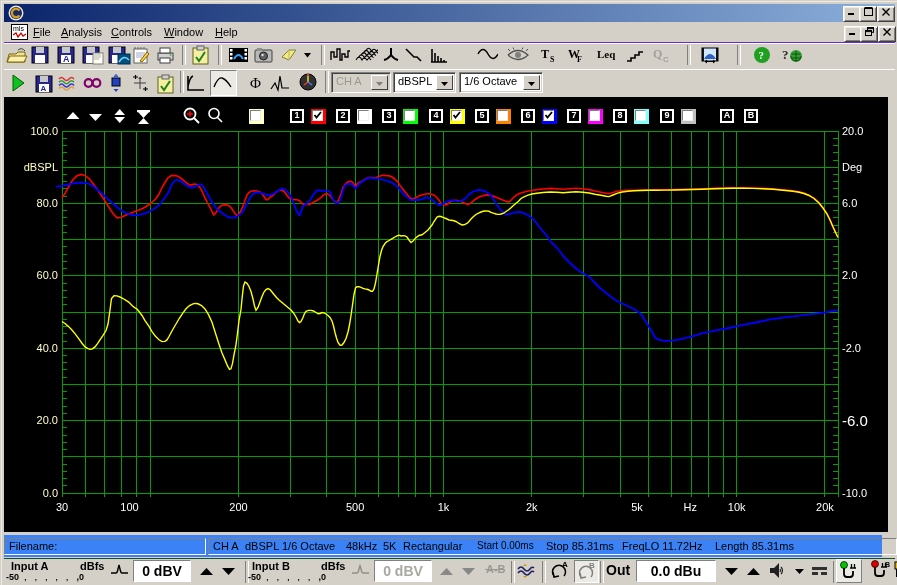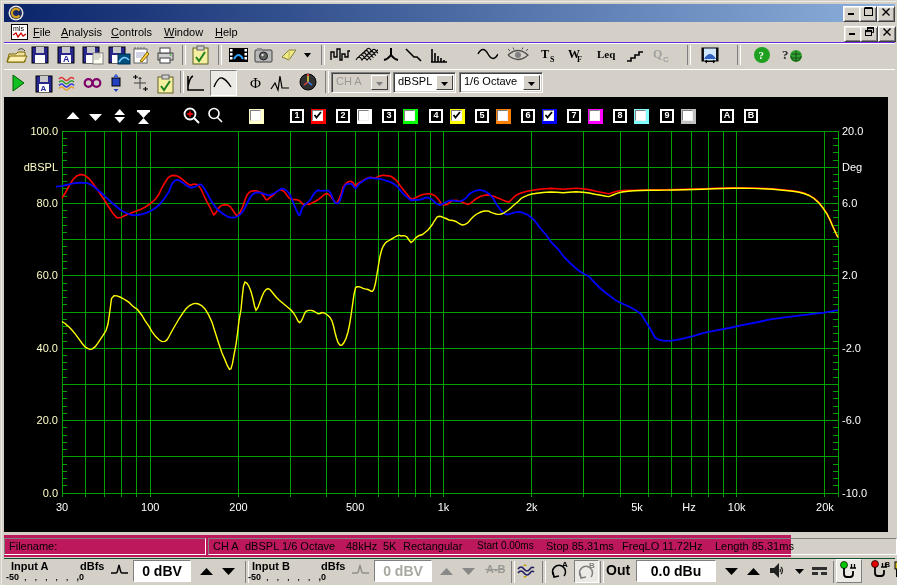--- a/index.html
+++ b/index.html
@@ -511,33 +511,33 @@
     <div style="position:absolute;right:840px;top:196px;color:#ffffc8;font-size:11px;line-height:13px;white-space:nowrap">80.0</div>
     <div style="position:absolute;right:840px;top:268px;color:#ffffc8;font-size:11px;line-height:13px;white-space:nowrap">60.0</div>
     <div style="position:absolute;right:840px;top:341px;color:#ffffc8;font-size:11px;line-height:13px;white-space:nowrap">40.0</div>
     <div style="position:absolute;right:840px;top:413px;color:#ffffc8;font-size:11px;line-height:13px;white-space:nowrap">20.0</div>
     <div style="position:absolute;right:840px;top:486px;color:#ffffc8;font-size:11px;line-height:13px;white-space:nowrap">0.0</div>
     <div style="position:absolute;left:841px;top:124px;color:#ffffff;font-size:11px;line-height:13px;white-space:nowrap">20.0</div>
     <div style="position:absolute;left:841px;top:160px;color:#ffffff;font-size:11px;line-height:13px;white-space:nowrap">Deg</div>
     <div style="position:absolute;left:841px;top:196px;color:#ffffff;font-size:11px;line-height:13px;white-space:nowrap">6.0</div>
     <div style="position:absolute;left:841px;top:268px;color:#ffffff;font-size:11px;line-height:13px;white-space:nowrap">2.0</div>
     <div style="position:absolute;left:841px;top:341px;color:#ffffff;font-size:11px;line-height:13px;white-space:nowrap">-2.0</div>
-    <div style="position:absolute;left:841px;top:413px;color:#ffffff;font-size:11px;line-height:13px;white-space:nowrap">-6.0</div>
+    <div style="position:absolute;left:841px;top:413px;color:#ffffff;font-size:15px;line-height:13px;white-space:nowrap">-6.0</div>
     <div style="position:absolute;left:841px;top:486px;color:#ffffff;font-size:11px;line-height:13px;white-space:nowrap">-10.0</div>
     <div style="position:absolute;left:31px;width:60px;text-align:center;top:500px;color:#ffffff;font-size:11px;line-height:13px;white-space:nowrap">30</div>
-    <div style="position:absolute;left:119.30000000000001px;width:60px;text-align:center;top:500px;color:#ffffff;font-size:11px;line-height:13px;white-space:nowrap">100</div>
+    <div style="position:absolute;left:119.30000000000001px;width:60px;text-align:left;top:500px;color:#ffffff;font-size:11px;line-height:13px;white-space:nowrap">100</div>
     <div style="position:absolute;left:207.5px;width:60px;text-align:center;top:500px;color:#ffffff;font-size:11px;line-height:13px;white-space:nowrap">200</div>
     <div style="position:absolute;left:324.2px;width:60px;text-align:center;top:500px;color:#ffffff;font-size:11px;line-height:13px;white-space:nowrap">500</div>
     <div style="position:absolute;left:412.5px;width:60px;text-align:center;top:500px;color:#ffffff;font-size:11px;line-height:13px;white-space:nowrap">1k</div>
     <div style="position:absolute;left:500.70000000000005px;width:60px;text-align:center;top:500px;color:#ffffff;font-size:11px;line-height:13px;white-space:nowrap">2k</div>
     <div style="position:absolute;left:606px;width:60px;text-align:center;top:500px;color:#ffffff;font-size:11px;line-height:13px;white-space:nowrap">5k</div>
-    <div style="position:absolute;left:658px;width:60px;text-align:center;top:500px;color:#ffffff;font-size:11px;line-height:13px;white-space:nowrap">Hz</div>
+    <div style="position:absolute;left:636px;width:60px;text-align:right;top:500px;color:#ffffff;font-size:11px;line-height:13px;white-space:nowrap">Hz</div>
     <div style="position:absolute;left:705.7px;width:60px;text-align:center;top:500px;color:#ffffff;font-size:11px;line-height:13px;white-space:nowrap">10k</div>
     <div style="position:absolute;left:793.9px;width:60px;text-align:center;top:500px;color:#ffffff;font-size:11px;line-height:13px;white-space:nowrap">20k</div>
-<div style="position:absolute;left:3px;top:534px;width:787px;height:22px;background:#be185d">
+<div style="position:absolute;left:3px;top:534px;width:878px;height:22px;background:#3b82f6">
       <div style="position:absolute;left:0px;top:3px;width:202px;height:17px;border-top:1px solid #808080;border-left:1px solid #808080;border-bottom:1px solid #fff;border-right:1px solid #fff;box-sizing:border-box">
         <div style="position:absolute;left:4px;top:1px;font-size:11px;color:#000">Filename:</div>
       </div>
       <div style="position:absolute;left:204px;top:3px;width:689px;height:17px;border-top:1px solid #808080;border-left:1px solid #808080;border-bottom:1px solid #fff;border-right:1px solid #fff;box-sizing:border-box">
         <div style="position:absolute;left:4px;top:1px;font-size:11px;color:#000;white-space:nowrap">CH A</div>
         <div style="position:absolute;left:36px;top:1px;font-size:11px;color:#000;white-space:nowrap">dBSPL</div>
         <div style="position:absolute;left:73px;top:1px;font-size:11px;color:#000;white-space:nowrap">1/6 Octave</div>
         <div style="position:absolute;left:137px;top:1px;font-size:11px;color:#000;white-space:nowrap">48kHz</div>
         <div style="position:absolute;left:174px;top:1px;font-size:11px;color:#000;white-space:nowrap">5K</div>
         <div style="position:absolute;left:194px;top:1px;font-size:11px;color:#000;white-space:nowrap">Rectangular</div>

